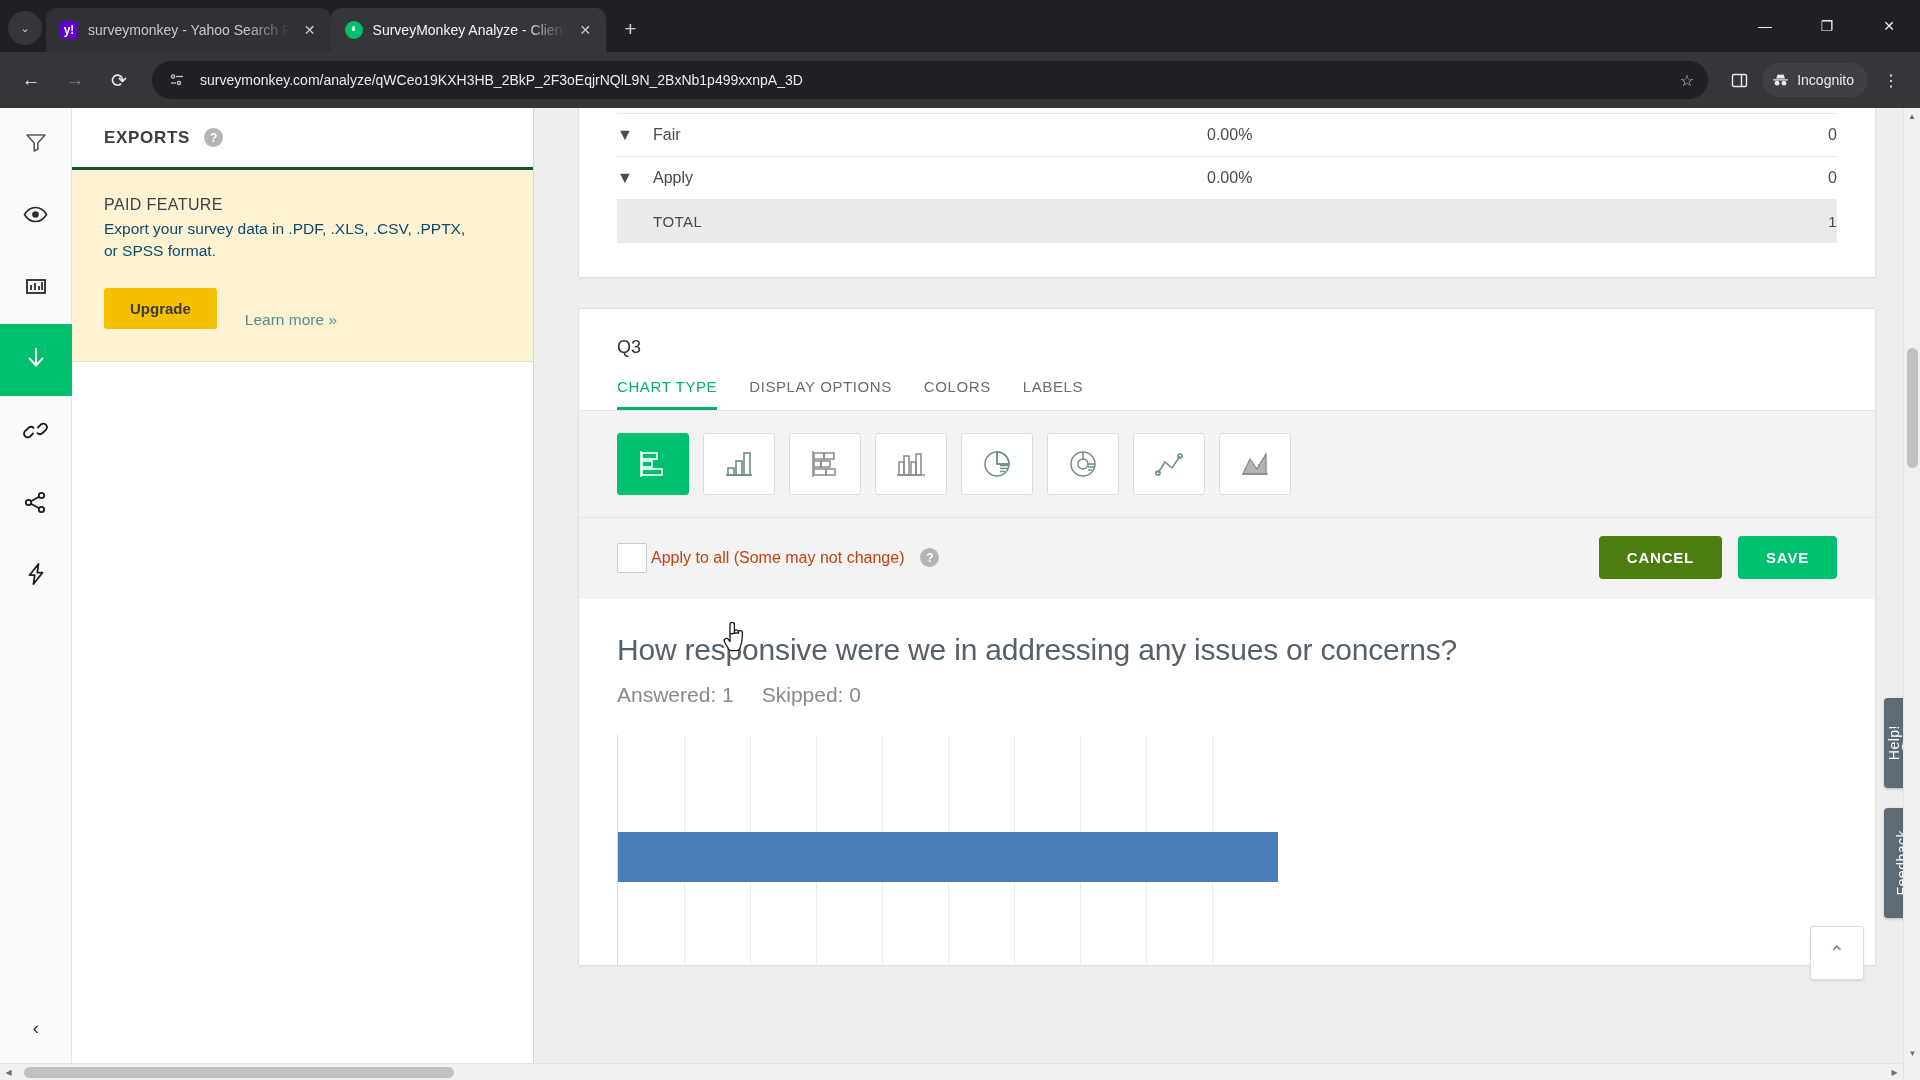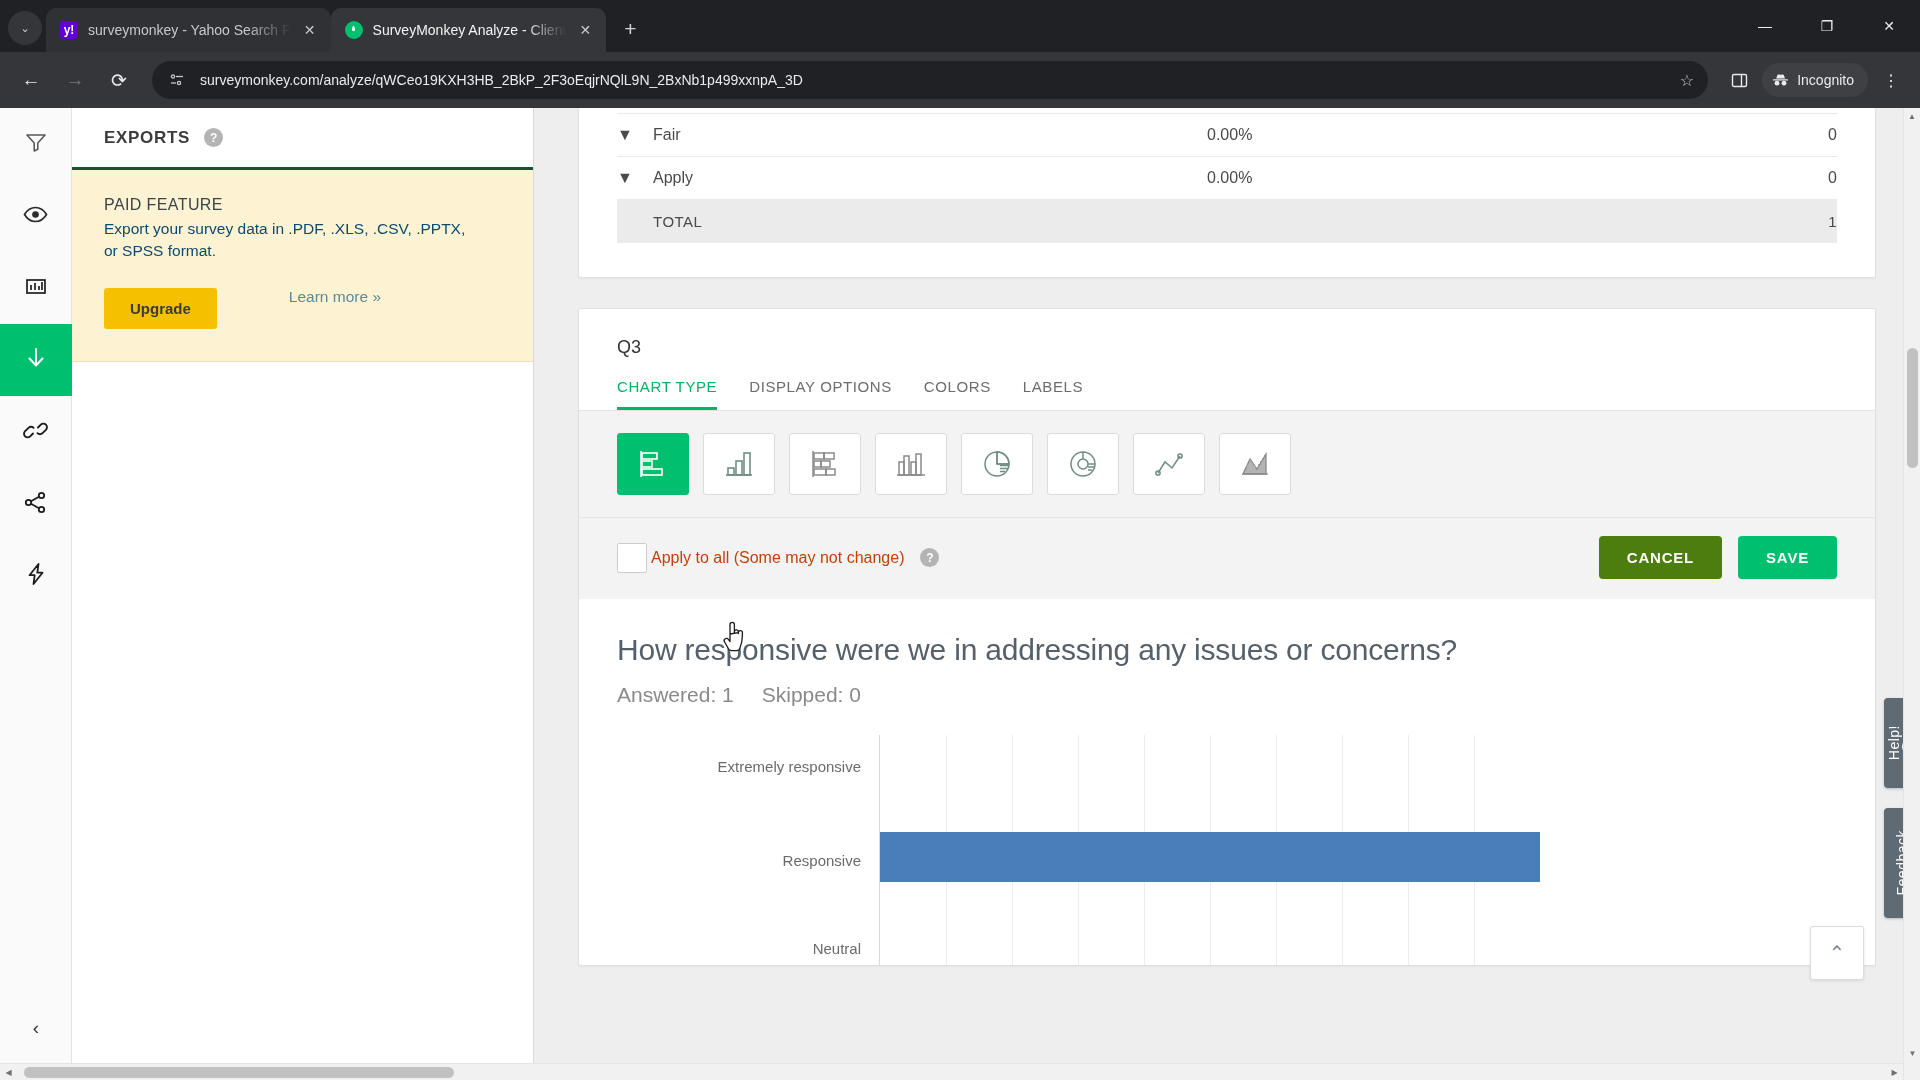--- a/index.html
+++ b/index.html
@@ -145,21 +145,21 @@
   }
   .paid-card {
     background: #fdf3d3; padding: 26px 32px 32px 32px;
     border-bottom: 1px solid #eadfae;
   }
   .paid-label {
     font-size: 16px; font-weight: 400; color: #39454c;
     letter-spacing: .4px; margin-bottom: 4px;
   }
   .paid-desc { font-size: 15.5px; color: #0c4a6e; line-height: 22px; max-width: 372px; }
-  .paid-actions { margin-top: 26px; display: flex; align-items: flex-start; gap: 44px; }
+  .paid-actions { margin-top: 26px; display: flex; align-items: flex-end; }
   .btn-upgrade {
     background: #f4c000; color: #3b3b3b; border: none;
     font-size: 15px; font-weight: 700; padding: 12px 26px;
     border-radius: 3px; font-family: inherit;
   }
   .link-learn {
     color: #5a8a9a; font-size: 15.5px; margin-left: 28px; text-decoration: none;
   }
 
   
@@ -630,25 +630,20 @@
           <button class="btn btn-save">SAVE</button>
         </div>
 
         <div class="q-title">How responsive were we in addressing any issues or concerns?</div>
         <div class="q-meta">
           <span>Answered: 1</span>
           <span>Skipped: 0</span>
         </div>
 
         <div class="chart-wrap">
-          <div class="chart-ylabels">
-            <div class="ylab" style="top:22px;">Extremely responsive</div>
-            <div class="ylab" style="top:116px;">Responsive</div>
-            <div class="ylab" style="top:204px;">Neutral</div>
-          </div>
           <div class="plot" style="height:230px;">
             <div class="gridline" style="left:66px;"></div>
             <div class="gridline" style="left:132px;"></div>
             <div class="gridline" style="left:198px;"></div>
             <div class="gridline" style="left:264px;"></div>
             <div class="gridline" style="left:330px;"></div>
             <div class="gridline" style="left:396px;"></div>
             <div class="gridline" style="left:462px;"></div>
             <div class="gridline" style="left:528px;"></div>
             <div class="gridline" style="left:594px;"></div>

